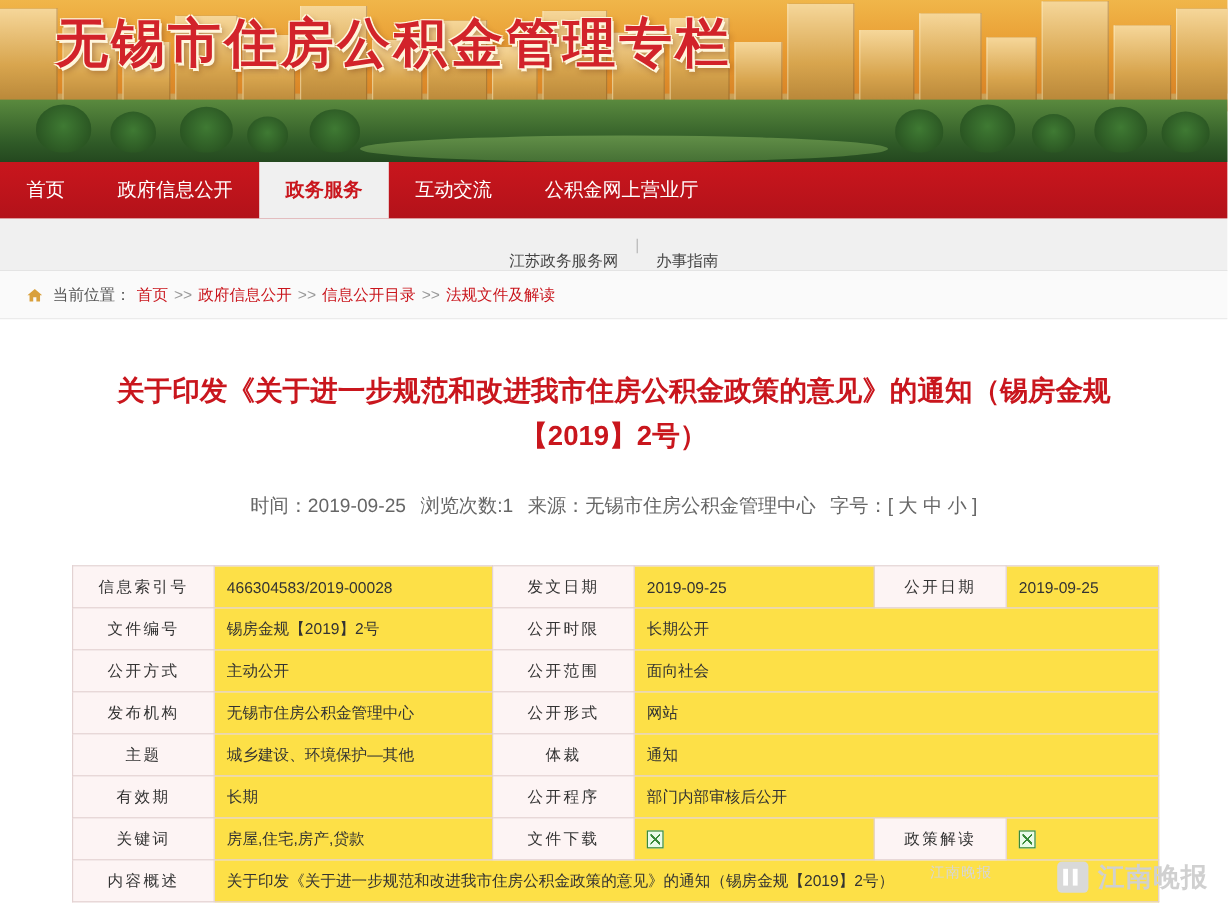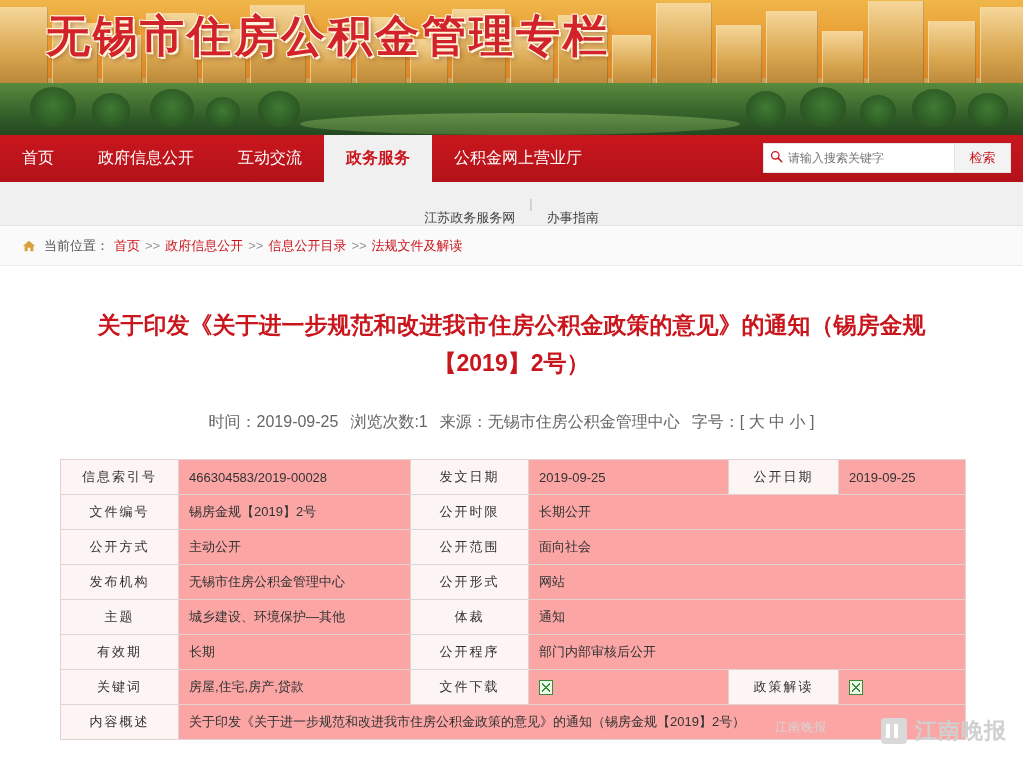--- a/index.html
+++ b/index.html
@@ -173,38 +173,38 @@
     gap: 12px;
     font-size: 16px;
     color: #666;
     padding: 30px 0 26px 0;
   }
   .doc-meta .fs-links span { cursor: pointer; }
 
   
   table.info {
     width: 905px;
-    margin: 0 auto;
+    margin: 12px auto;
     border-collapse: collapse;
     font-size: 13px;
     color: #333;
     table-layout: fixed;
   }
   table.info td {
     border: 1px solid #e3d2d2;
     height: 35px;
     padding: 4px 10px;
   }
   td.lbl {
     background: #fdf4f4;
     text-align: center;
     color: #333;
     letter-spacing: 2px;
   }
-  td.val { background: #fca5a5; }
+  td.val { background: #fde047; }
   .excel-icon {
     display: inline-block;
     width: 14px; height: 15px;
     border: 1px solid #3a8a3a;
     background: #eafbea;
     position: relative;
     vertical-align: middle;
   }
   .excel-icon::after {
     content: "";
@@ -293,36 +293,24 @@
   <div class="tree" style="left:860px; width:36px; height:32px;"></div>
   <div class="tree" style="left:912px; width:44px; height:38px;"></div>
   <div class="tree" style="left:968px; width:40px; height:34px;"></div>
 
   <div class="banner-title">无锡市住房公积金管理专栏</div>
 </div>
 
 <div class="navbar">
   <div class="nav-item">首页</div>
   <div class="nav-item">政府信息公开</div>
+  <div class="nav-item active">政务服务</div>
   <div class="nav-item">互动交流</div>
-  <div class="nav-item active">政务服务</div>
   <div class="nav-item">公积金网上营业厅</div>
 
-  <div class="search-box">
-    <div class="search-input-wrap">
-      <span>
-        <svg width="13" height="13" viewBox="0 0 16 16">
-          <circle cx="6.5" cy="6.5" r="4.6" fill="none" stroke="#c9161d" stroke-width="1.6"></circle>
-          <line x1="10" y1="10" x2="14.5" y2="14.5" stroke="#c9161d" stroke-width="1.8" stroke-linecap="round"></line>
-        </svg>
-      </span>
-      <input class="search-input" type="text" placeholder="请输入搜索关键字" style="">
-    </div>
-    <button class="search-btn">检索</button>
-  </div>
 </div>
 
 <div class="subnav">
   <a>江苏政务服务网</a>
   <span class="sep">|</span>
   <a>办事指南</a>
 </div>
 
 <div class="breadcrumb">
   <span class="home-icon">

